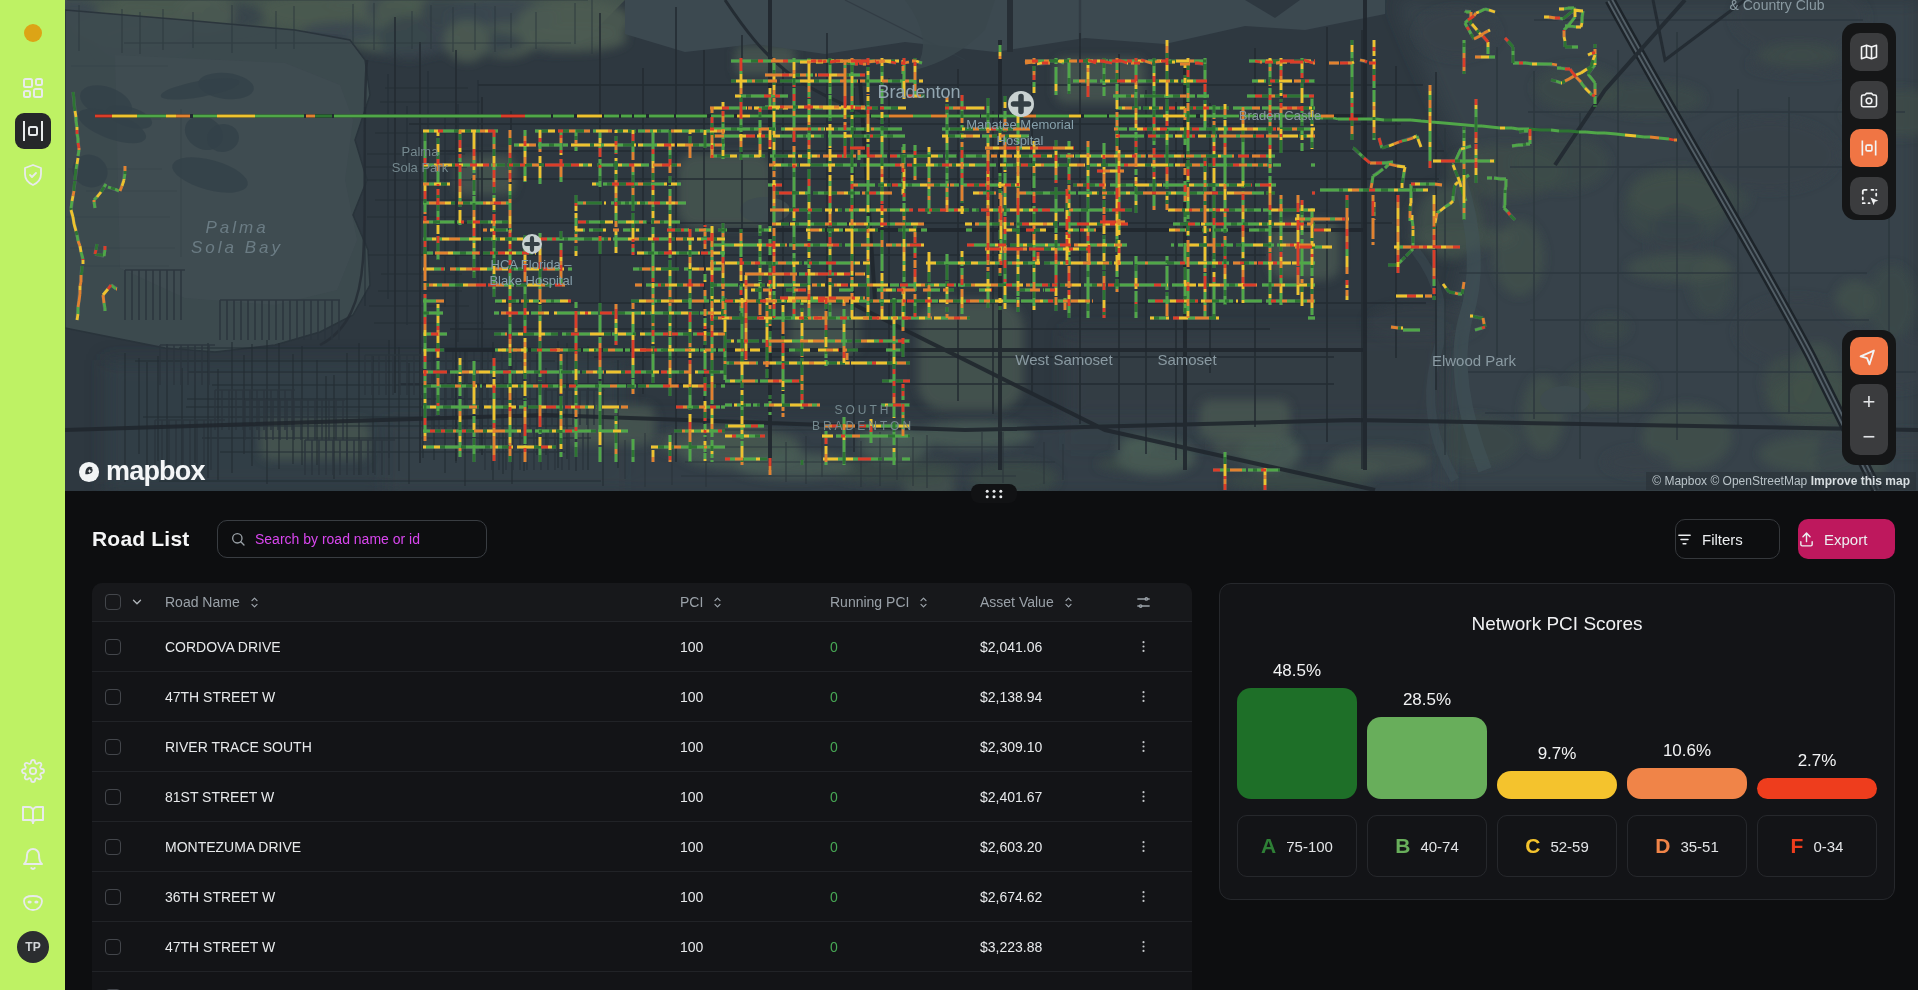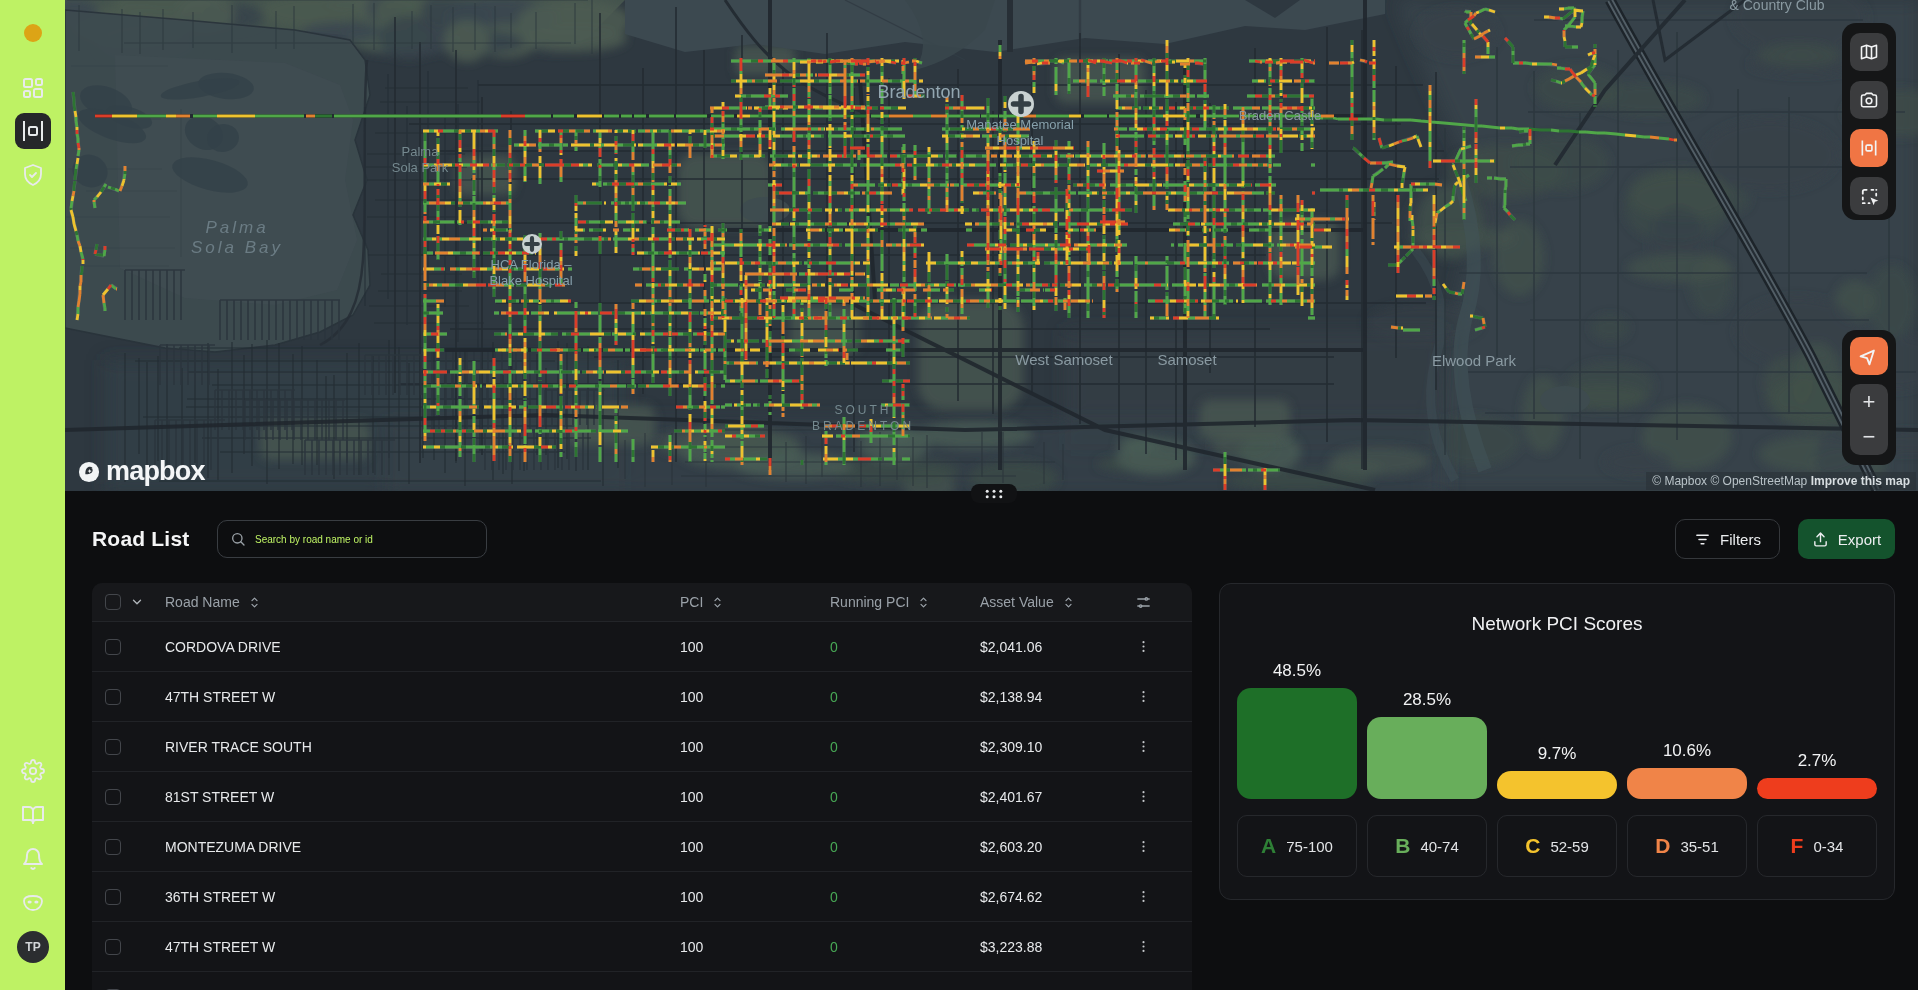--- a/index.html
+++ b/index.html
@@ -23,24 +23,24 @@
 .ctl { position:absolute; background:#151617; border-radius:14px; z-index:6; }
 .ctl-btn { width:38px; height:38px; border-radius:10px; background:#3b3c3e; margin:10px 8px 0; display:flex; align-items:center; justify-content:center; color:#f2f3f4; }
 .ctl-btn.orange { background:#f07544; }
 .zoomer { width:38px; height:34px; display:flex; align-items:center; justify-content:center; color:#e2e4e6; font-size:22px; }
 .handle { position:absolute; left:971px; top:484px; width:46px; height:19px; background:#111214; border-radius:8px; z-index:6; display:flex; align-items:center; justify-content:center; }
 
 
 .panel { position:absolute; left:65px; top:491px; width:1853px; height:499px; background:#0d0e10; }
 .pl-title { position:absolute; left:27px; top:36px; font-size:21px; font-weight:700; color:#f4f5f6; letter-spacing:0.2px; }
 .search { position:absolute; left:152px; top:29px; width:270px; height:38px; border:1px solid #393d42; border-radius:10px; display:flex; align-items:center; padding:0 12px; gap:9px; color:#9aa1a7; }
-.search span { font-size:10px; color:#bef264; }
-.btn { position:absolute; top:28px; height:40px; border-radius:10px; display:flex; align-items:center; justify-content:center; gap:9px; font-size:15px; color:#eceef0; }
+.search span { font-size:14px; color:#d946ef; }
+.btn { position:absolute; top:28px; height:40px; border-radius:10px; display:flex; align-items:center; justify-content:flex-start; gap:9px; font-size:15px; color:#eceef0; }
 .btn.filters { left:1610px; width:105px; border:1px solid #35383c; }
-.btn.export { left:1733px; width:97px; background:#14532d; }
+.btn.export { left:1733px; width:97px; background:#be185d; }
 
 
 .tbl { position:absolute; left:27px; top:92px; width:1100px; border-radius:10px 10px 0 0; overflow:hidden; background:#131417; }
 .thead { height:39px; background:#17181b; display:flex; align-items:center; color:#9aa1a8; font-size:14px; border-bottom:1px solid #232529; }
 .trow { height:50px; display:flex; align-items:center; color:#e7e9eb; font-size:14px; border-bottom:1px solid #212327; background:#131417; }
 .cb { width:16px; height:16px; border:1.5px solid #43464b; border-radius:4px; margin-left:13px; flex:none; }
 .chev { margin-left:9px; color:#aeb3b8; }
 .c-name { margin-left:21px; width:515px; }
 .c-pci { width:150px; }
 .c-run { width:150px; }

